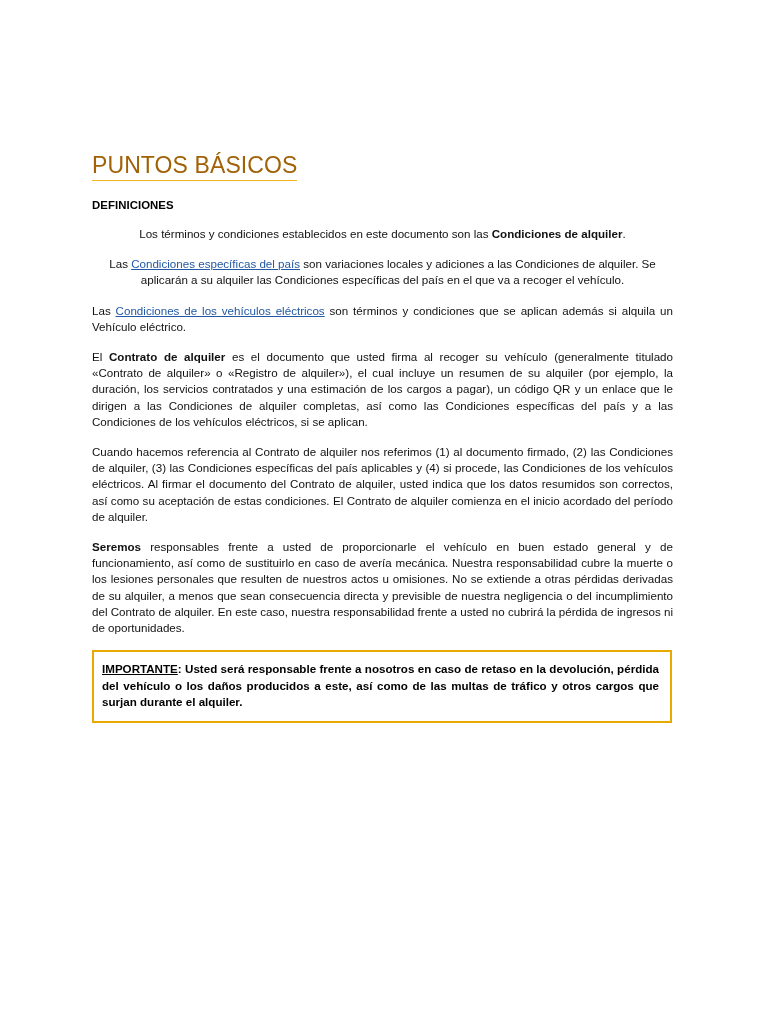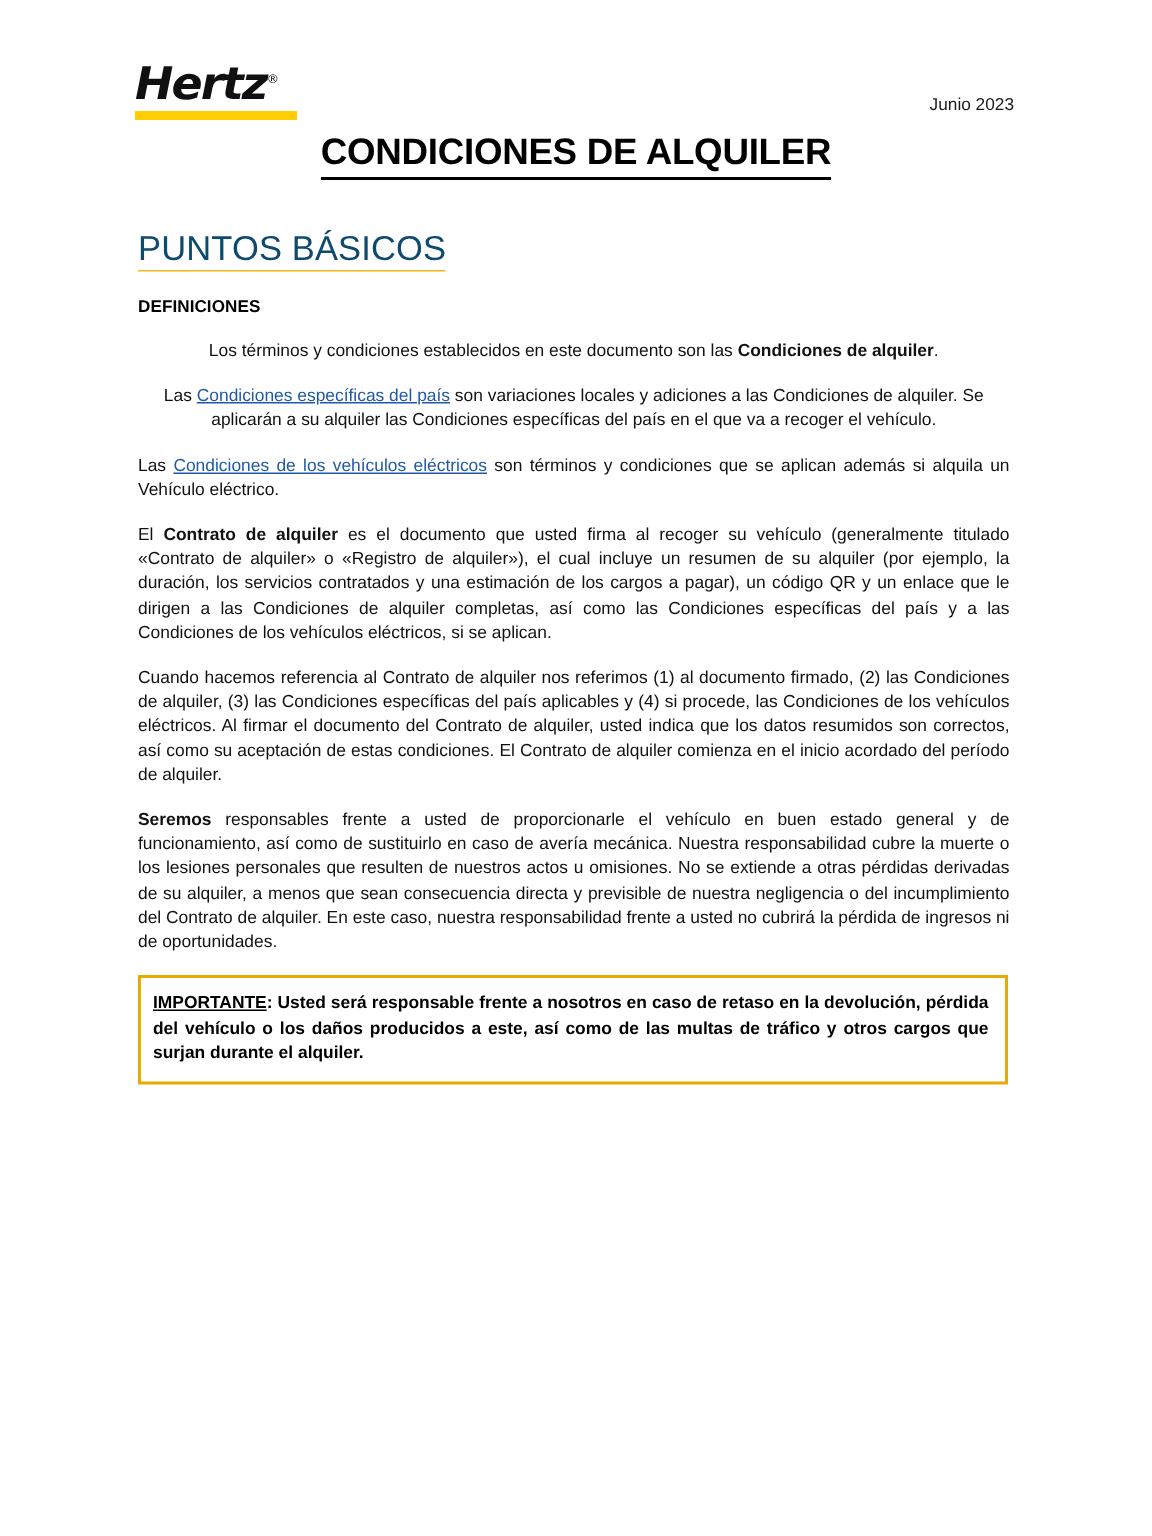--- a/index.html
+++ b/index.html
@@ -96,21 +96,21 @@
   
   .content {
     position: absolute;
     left: 92px;
     top: 152px;
     width: 581px;
   }
 
   .section-heading {
     font-size: 23px;
-    color: #0c4a6e;
+    color: #a16207;
     letter-spacing: 0.1px;
     margin: 0 0 20px 0;
     display: block;
   }
   .section-heading span {
     border-bottom: 1.8px solid #F2B518;
     padding-bottom: 2px;
   }
 
   .sub-heading {
@@ -162,31 +162,20 @@
   .important-label {
     text-decoration: underline;
     font-weight: bold;
   }
 </style>
 </head>
 <body>
 
 <div class="page">
 
-  <div class="header">
-
-    <div class="logo">
-      <span class="logo-word"><span>Hertz</span><span class="logo-reg">®</span></span>
-      <span class="logo-bar"></span>
-    </div>
-
-    <div class="doc-date">Junio 2023</div>
-
-    <div class="doc-title"><span>CONDICIONES DE ALQUILER</span></div>
-  </div>
 
   <div class="content">
 
     <div class="section-heading"><span>PUNTOS BÁSICOS</span></div>
 
     <div class="sub-heading">DEFINICIONES</div>
 
     <p class="para left"><span>Los términos y condiciones establecidos en este documento son las </span><b>Condiciones de alquiler</b><span>.</span></p>
 
     <p class="para left"><span>Las </span><a class="doclink" href="#">Condiciones específicas del país</a><span> son variaciones locales y adiciones a las Condiciones de alquiler. Se aplicarán a su alquiler las Condiciones específicas del país en el que va a recoger el vehículo.</span></p>

